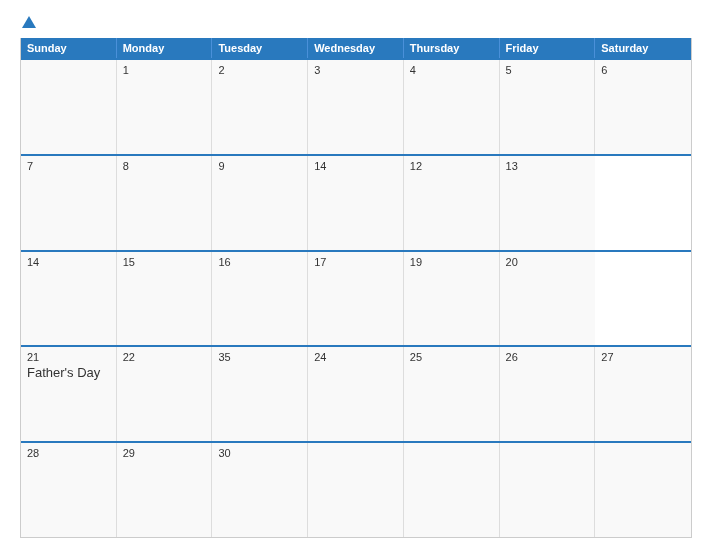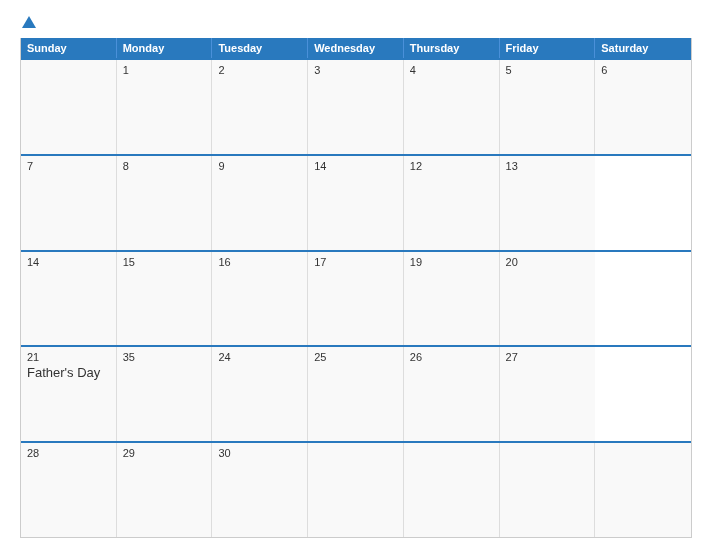--- a/index.html
+++ b/index.html
@@ -221,20 +221,23 @@
           <div class="day-cell">
             <span class="day-number">20</span>
           </div>
         </div>
         <div class="week">
           <div class="day-cell">
             <span class="day-number">21</span>
             <span class="day-event">Father's Day</span>
           </div>
           <div class="day-cell">
+            <span class="day-number">22</span>
+          </div>
+          <div class="day-cell">
             <span class="day-number">35</span>
           </div>
           <div class="day-cell">
             <span class="day-number">24</span>
           </div>
           <div class="day-cell">
             <span class="day-number">25</span>
           </div>
           <div class="day-cell">
             <span class="day-number">26</span>

